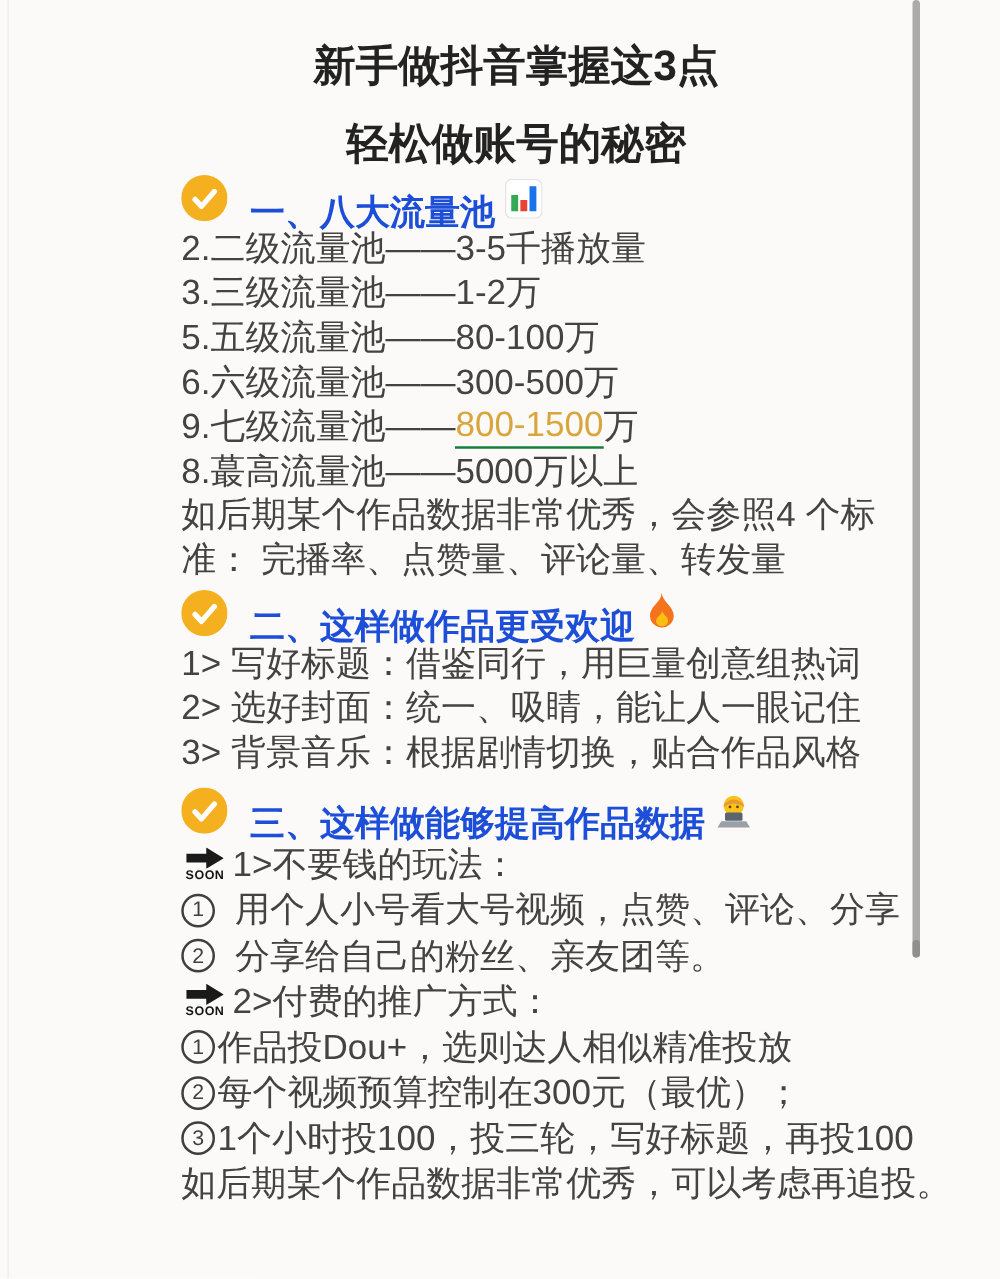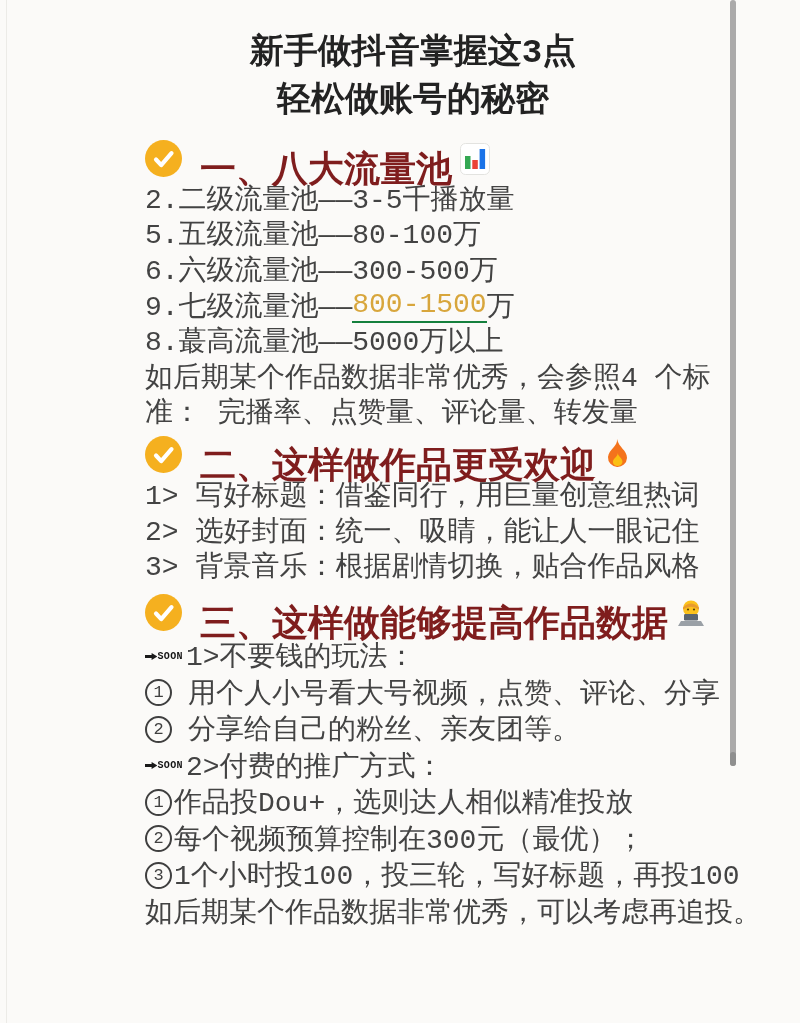--- a/index.html
+++ b/index.html
@@ -1,47 +1,47 @@
 <!DOCTYPE html>
 <html><head>
 <meta charset="utf-8">
 <style>
   html,body{margin:0;padding:0;}
   .page{
     position:relative;width:800px;height:1023px;overflow:hidden;
     background:#fbfaf8;
-    font-family:Liberation Mono, monospace;
+    font-family:Liberation Sans, sans-serif;
     color:#3d3d3d;
   }
   .left-edge{position:absolute;left:6px;top:0;width:1px;height:100%;background:#ecebe7;}
   .scrollbar{
     position:absolute;left:730px;top:0;width:6px;height:766px;
     background:#abaaaa;border-radius:3px;
   }
   .scrollbar-cap{position:absolute;left:0;bottom:0;width:6px;height:14px;background:#8f8f8f;border-radius:3px;}
   .title-wrap{position:absolute;top:34px;left:26px;width:774px;text-align:center;}
   .title-line{font-size:34px;line-height:38px;font-weight:700;color:#222;white-space:nowrap;}
-  .title-line + .title-line{margin-top:10px;}
+  .title-line + .title-line{margin-top:24px;}
   .content{position:absolute;left:145px;top:140px;width:640px;}
   .sec-header{display:flex;align-items:center;height:37px;white-space:nowrap;}
   .check-badge{width:37px;height:37px;flex-shrink:0;margin-right:18px;display:block;}
-  .sec-title{font-size:36px;font-weight:700;color:#7f1d1d;margin-top:22px;}
+  .sec-title{font-size:28px;font-weight:700;color:#1d4ed8;margin-top:22px;}
   .sec-emoji{margin-left:8px;display:inline-flex;align-items:center;}
   .lines{margin-top:4px;}
   .line{
     height:35.6px;display:flex;align-items:center;
     font-size:28px;color:#434343;white-space:nowrap;
   }
   .s3 .line{height:36.5px;}
   .hl{color:#d8a63c;border-bottom:2px solid #15803d;padding-bottom:1px;}
   .sec2{margin-top:6px;}
   .sec3{margin-top:10px;}
   .s2{margin-top:4px;}
   .s3{margin-top:7px;}
-  .soon-icon{display:inline-flex;align-items:center;width:38px;margin-right:3px;flex-shrink:0;}
+  .soon-icon{display:inline-flex;flex-direction:column;align-items:center;width:38px;margin-right:3px;flex-shrink:0;}
   .soon-text{font-size:10px;font-weight:700;letter-spacing:.4px;color:#141414;line-height:11px;}
   .circ{
     width:27px;height:27px;border:2px solid #3f3f3f;border-radius:50%;
     display:inline-flex;align-items:center;justify-content:center;
     font-size:17px;color:#3f3f3f;flex-shrink:0;box-sizing:border-box;
   }
   .gap-after{margin-right:16px;}
   .tight-after{margin-right:2px;}
 </style>
 </head>
@@ -72,20 +72,21 @@
           <rect x="0.5" y="0.5" width="29" height="31" rx="5" fill="#ffffff" stroke="#e3e3e0"></rect>
           <rect x="5" y="13" width="5.5" height="13" fill="#34a853"></rect>
           <rect x="12.3" y="17" width="5.5" height="9" fill="#ea4335"></rect>
           <rect x="19.6" y="6" width="5.5" height="20" fill="#1a73e8"></rect>
         </svg>
       </span>
     </div>
 
     <div class="lines">
       <div class="line">2.二级流量池——3-5千播放量</div>
+      <div class="line">3.三级流量池——1-2万</div>
       <div class="line">5.五级流量池——80-100万</div>
       <div class="line">6.六级流量池——300-500万</div>
       <div class="line">
         <span>9.七级流量池——</span>
           <span class="hl">800-1500</span>
           <span>万</span>
       </div>
       <div class="line">8.蕞高流量池——5000万以上</div>
       <div class="line">如后期某个作品数据非常优秀，会参照4 个标</div>
       <div class="line">准： 完播率、点赞量、评论量、转发量</div>

